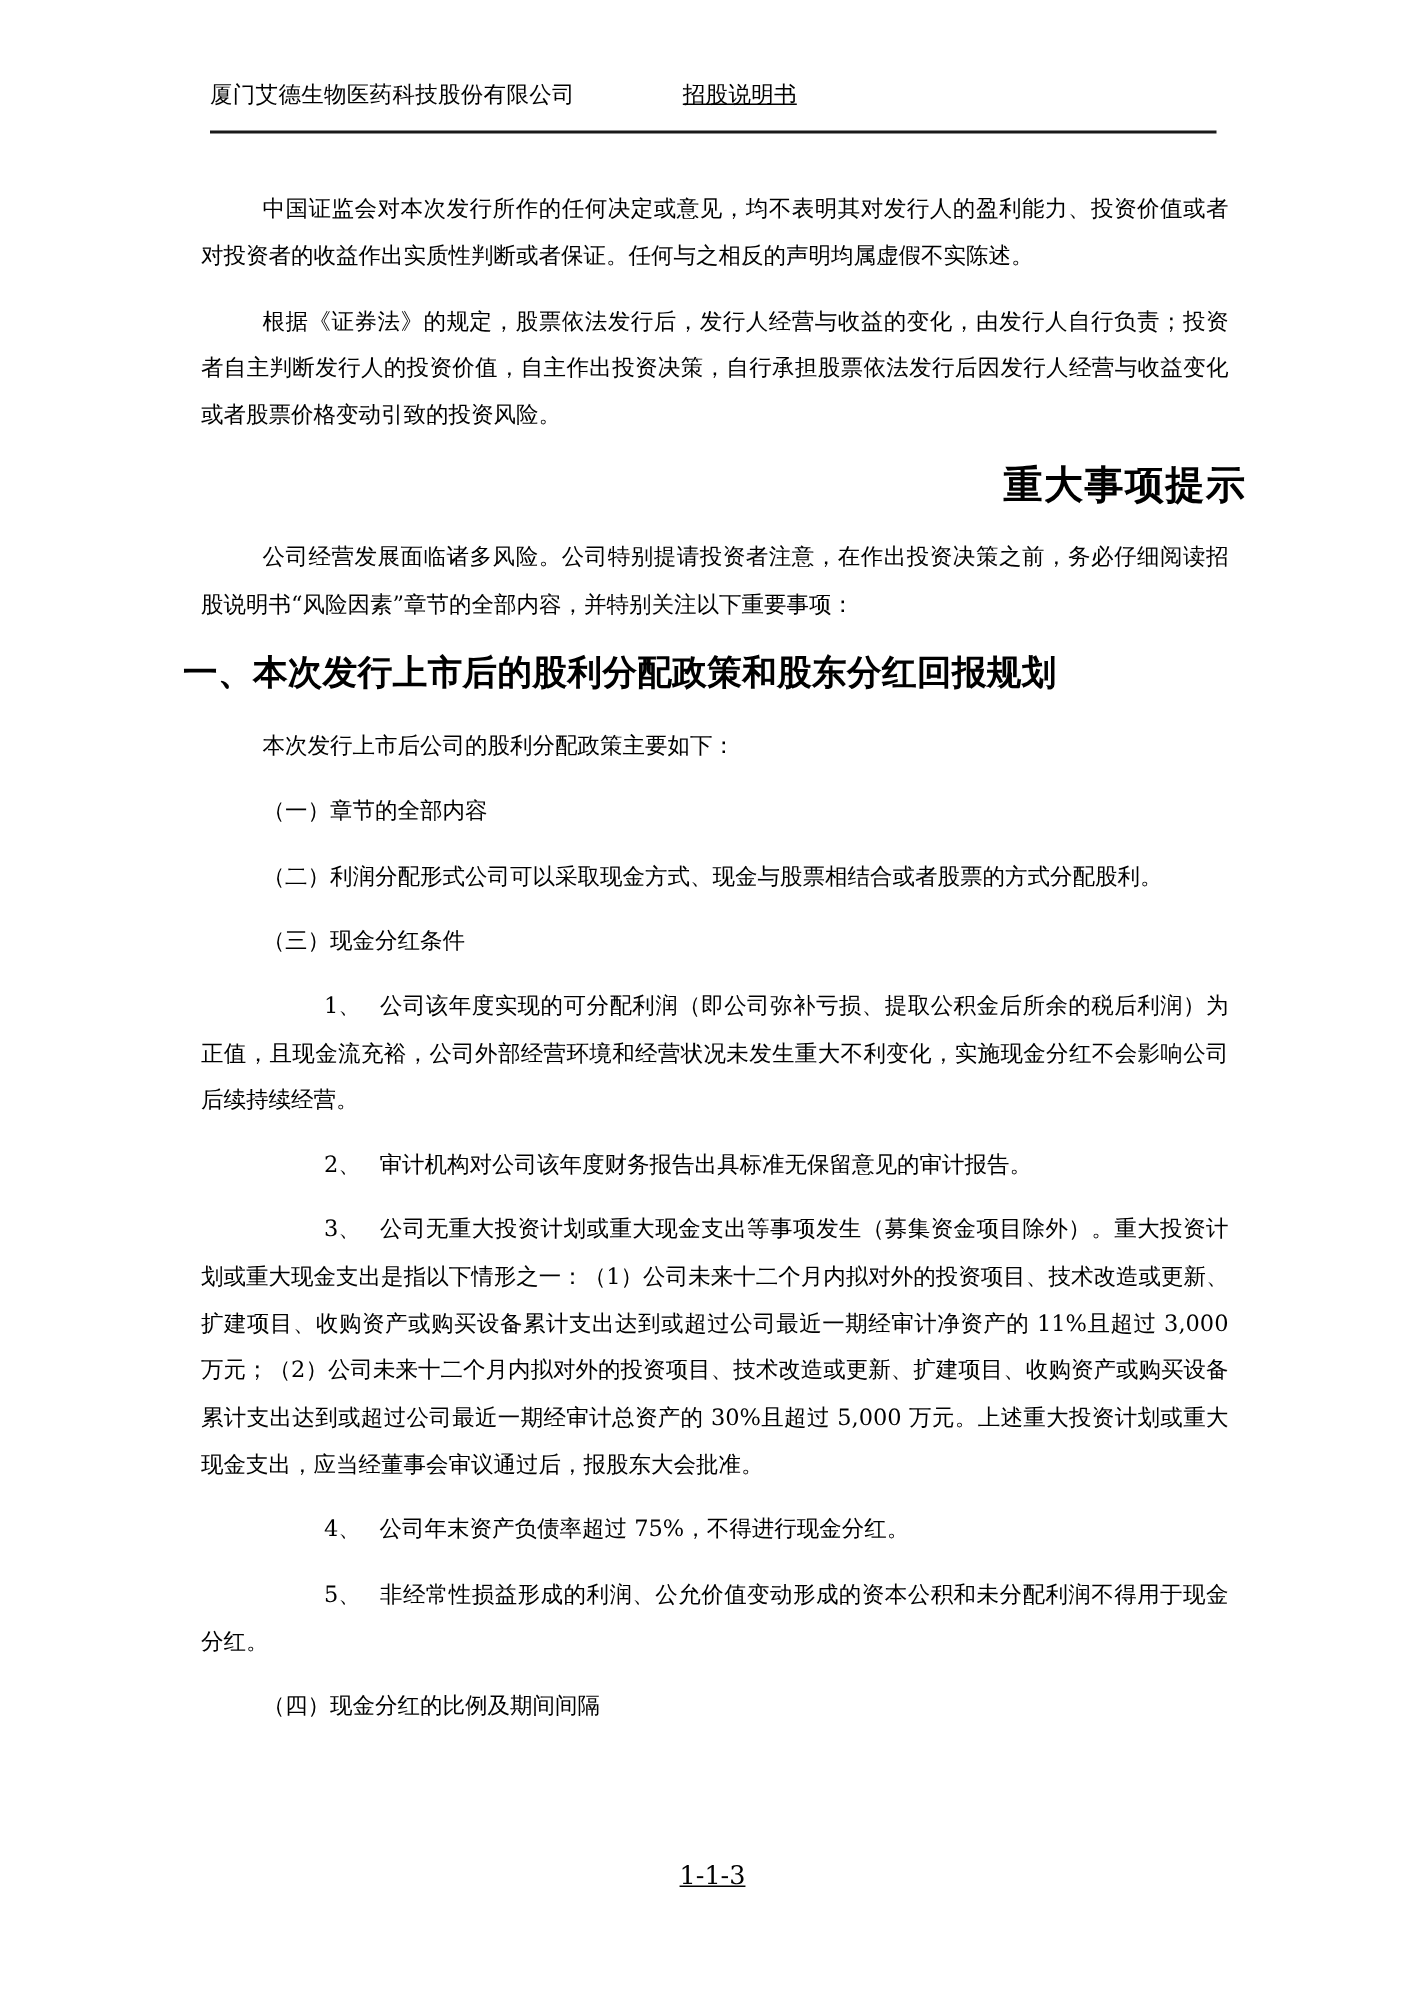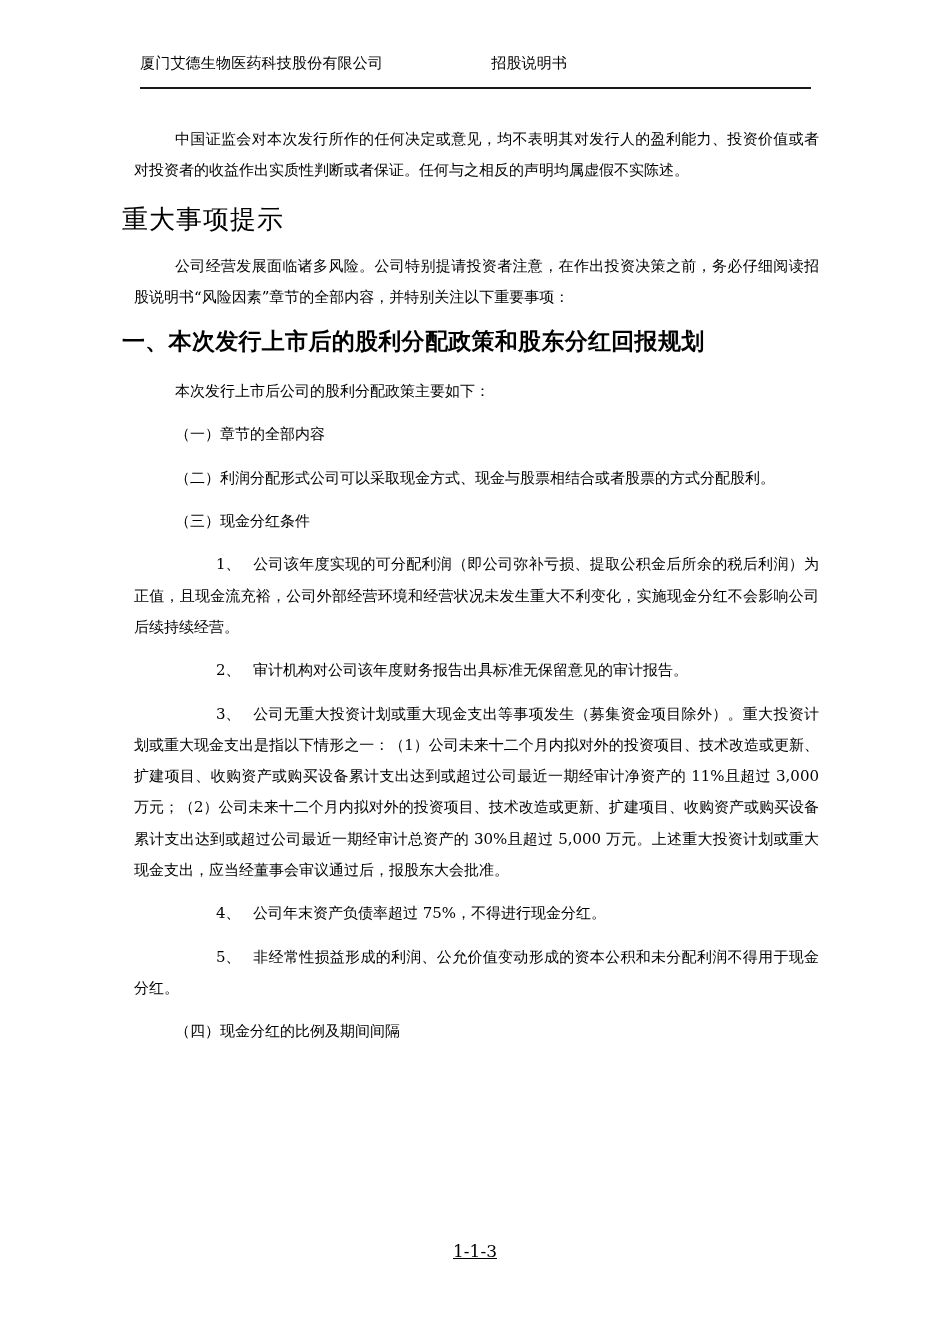--- a/index.html
+++ b/index.html
@@ -31,21 +31,22 @@
     align-items: flex-start;
     font-size: 15px;
     line-height: 22px;
     letter-spacing: 0.2px;
   }
   .header .hdr-left {
     white-space: nowrap;
   }
   .header .hdr-right {
     white-space: nowrap;
-    margin-left: 108px;
+    margin-left: 72px;
+    text-decoration: underline;
   }
   .header-rule {
     position: absolute;
     left: 140px;
     top: 87px;
     width: 671px;
     height: 0;
     border-top: 2px solid #1a1a1a;
   }
 
@@ -66,31 +67,31 @@
     letter-spacing: 0;
     word-break: break-all;
   }
 
   
   .indent2 { text-indent: 41px; }
 
   
   .doc-title {
     font-family: "DejaVu Sans", "Liberation Sans", sans-serif;
-    font-weight: normal;
+    font-weight: bold;
     font-size: 26px;
     line-height: 40px;
-    text-align: left;
+    text-align: right;
     margin: 4px 0 2px 0;
     letter-spacing: 1px;
   }
 
   
   .h1-sec {
-    font-family: Liberation Serif, serif;
+    font-family: Liberation Sans, sans-serif;
     font-weight: bold;
     font-size: 23px;
     line-height: 34px;
     text-align: left;
     margin: 3px 0 17px 0;
     letter-spacing: 0.3px;
   }
 
   
   .sub-item {
@@ -128,20 +129,21 @@
   <div class="header">
     <span class="hdr-left">厦门艾德生物医药科技股份有限公司</span>
     <span class="hdr-right">招股说明书</span>
   </div>
   <div class="header-rule"></div>
 
   <div class="content">
 
     <p class="indent2">中国证监会对本次发行所作的任何决定或意见，均不表明其对发行人的盈利能力、投资价值或者对投资者的收益作出实质性判断或者保证。任何与之相反的声明均属虚假不实陈述。</p>
 
+    <p class="indent2">根据《证券法》的规定，股票依法发行后，发行人经营与收益的变化，由发行人自行负责；投资者自主判断发行人的投资价值，自主作出投资决策，自行承担股票依法发行后因发行人经营与收益变化或者股票价格变动引致的投资风险。</p>
 
     <div class="doc-title">重大事项提示</div>
 
     <p class="indent2">公司经营发展面临诸多风险。公司特别提请投资者注意，在作出投资决策之前，务必仔细阅读招股说明书“风险因素”章节的全部内容，并特别关注以下重要事项：</p>
 
     <div class="h1-sec">一、本次发行上市后的股利分配政策和股东分红回报规划</div>
 
     <p class="indent2">本次发行上市后公司的股利分配政策主要如下：</p>
 
     <p class="sub-item"><span>（一）</span><span>章节的全部内容</span></p>

